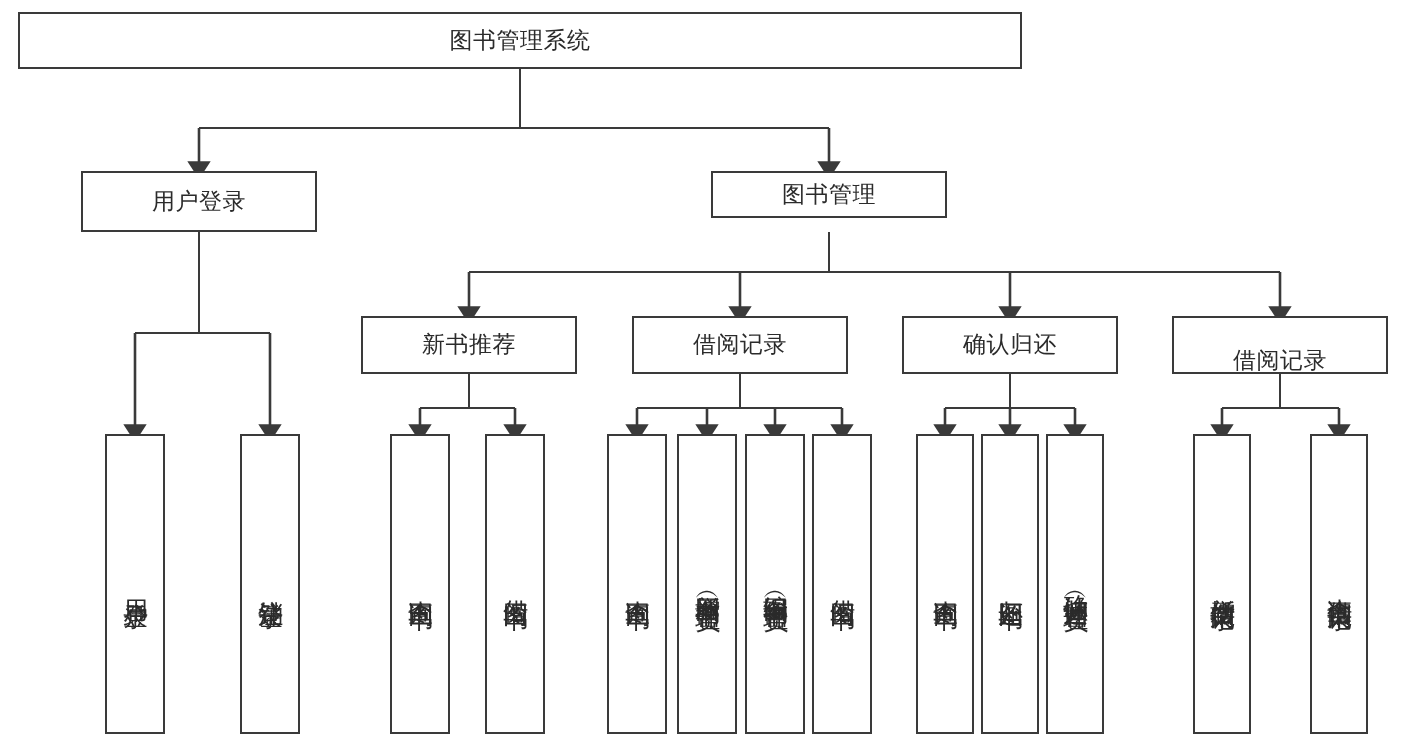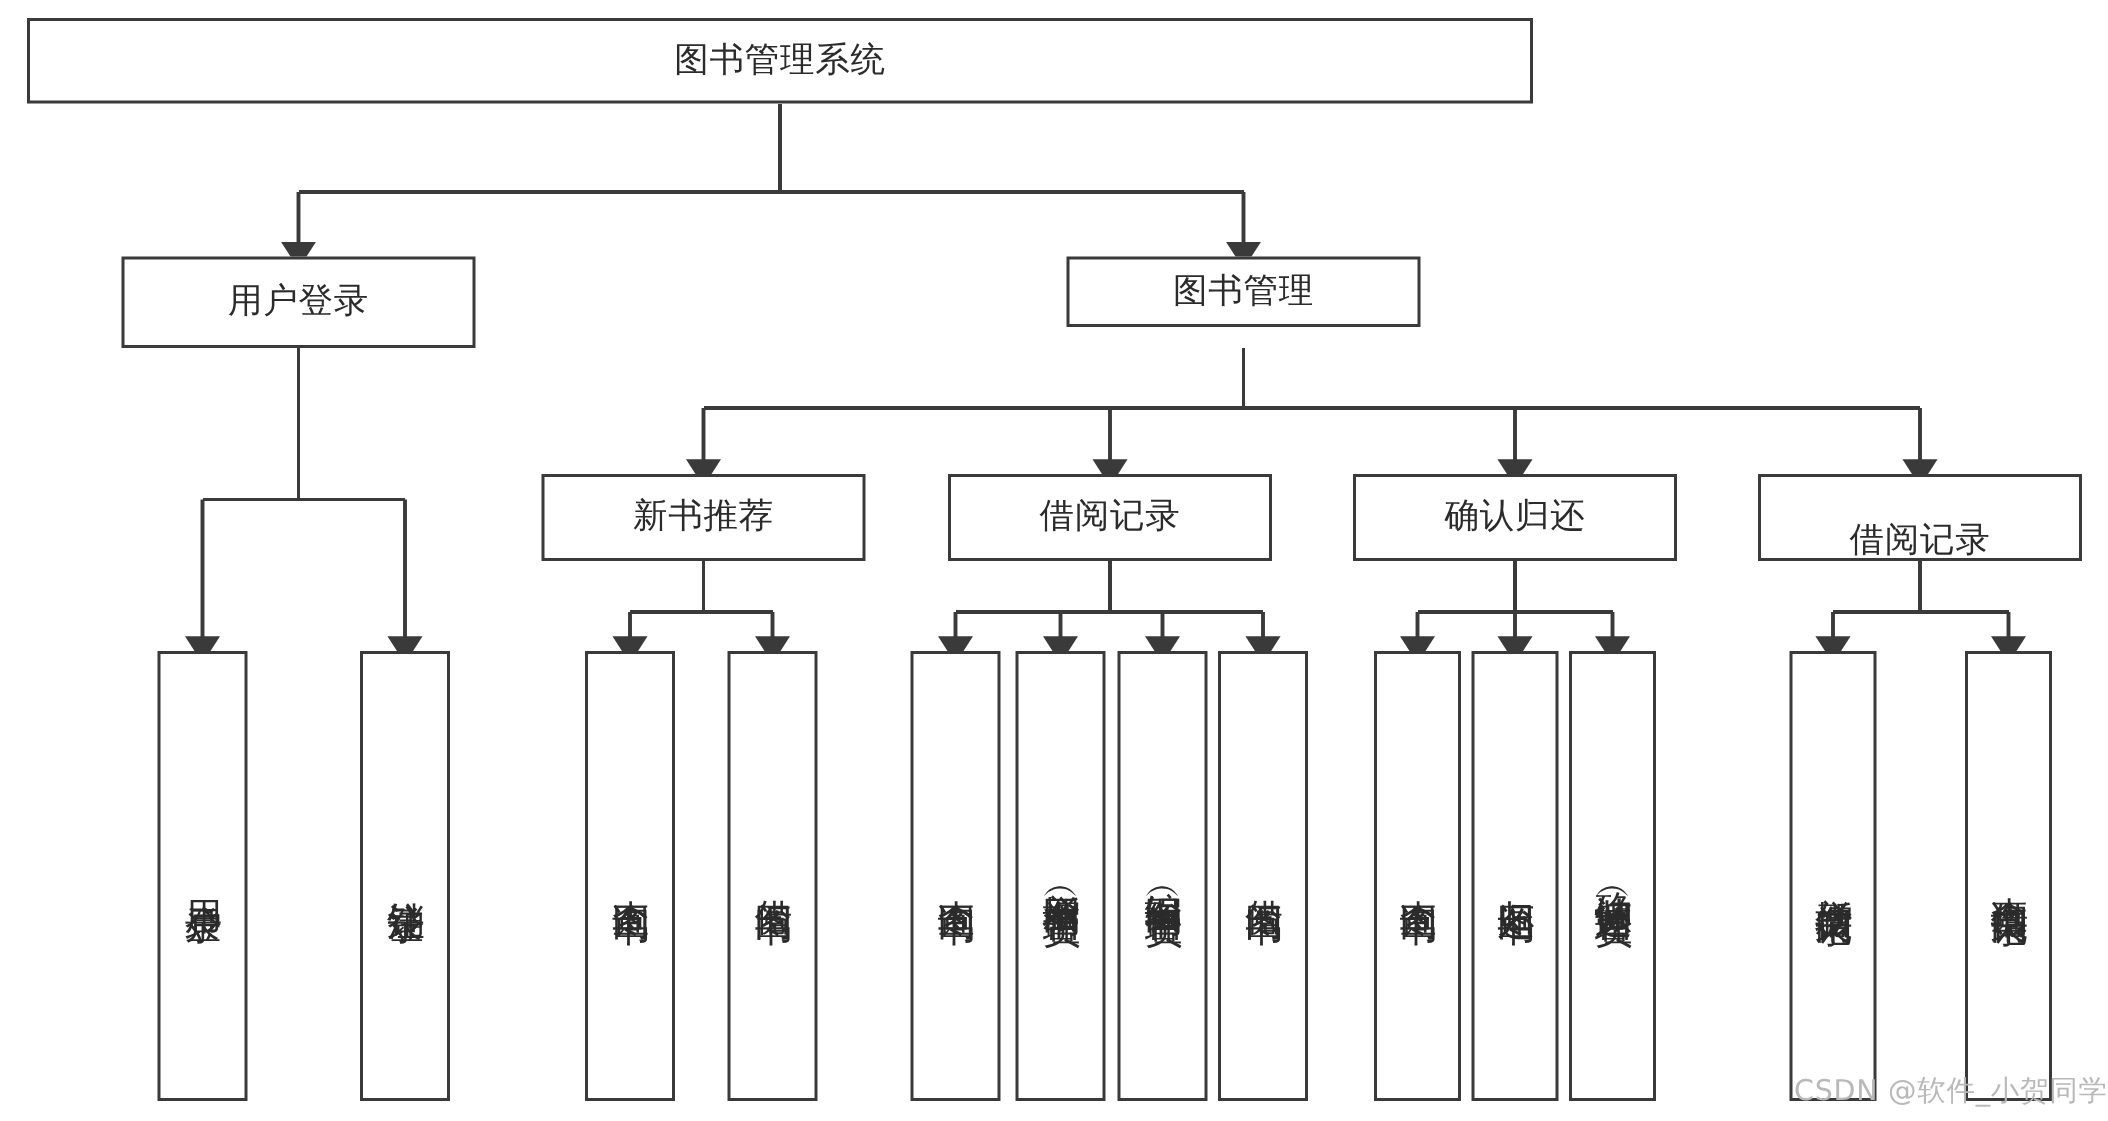--- a/index.html
+++ b/index.html
@@ -173,14 +173,13 @@
       <div class="node vertical" style="left: 1046px; top: 434px; width: 58px; height: 300px; border-color: rgb(58, 58, 58);">
         <span class="node-label" style="color: rgb(43, 43, 43);">确认归还（管理员）</span>
       </div>
       <div class="node vertical" style="left: 1193px; top: 434px; width: 58px; height: 300px; border-color: rgb(58, 58, 58);">
         <span class="node-label" style="color: rgb(43, 43, 43);">新增借阅记录</span>
       </div>
       <div class="node vertical" style="left: 1310px; top: 434px; width: 58px; height: 300px; border-color: rgb(58, 58, 58);">
         <span class="node-label" style="color: rgb(43, 43, 43);">查询借阅记录</span>
       </div>
     </div>
-  <div class="watermark" style="left: 1196px; top: 714px; color: rgb(185, 185, 185);">CSDN @软件_小贺同学</div>
 </div>
 
 </body></html>

